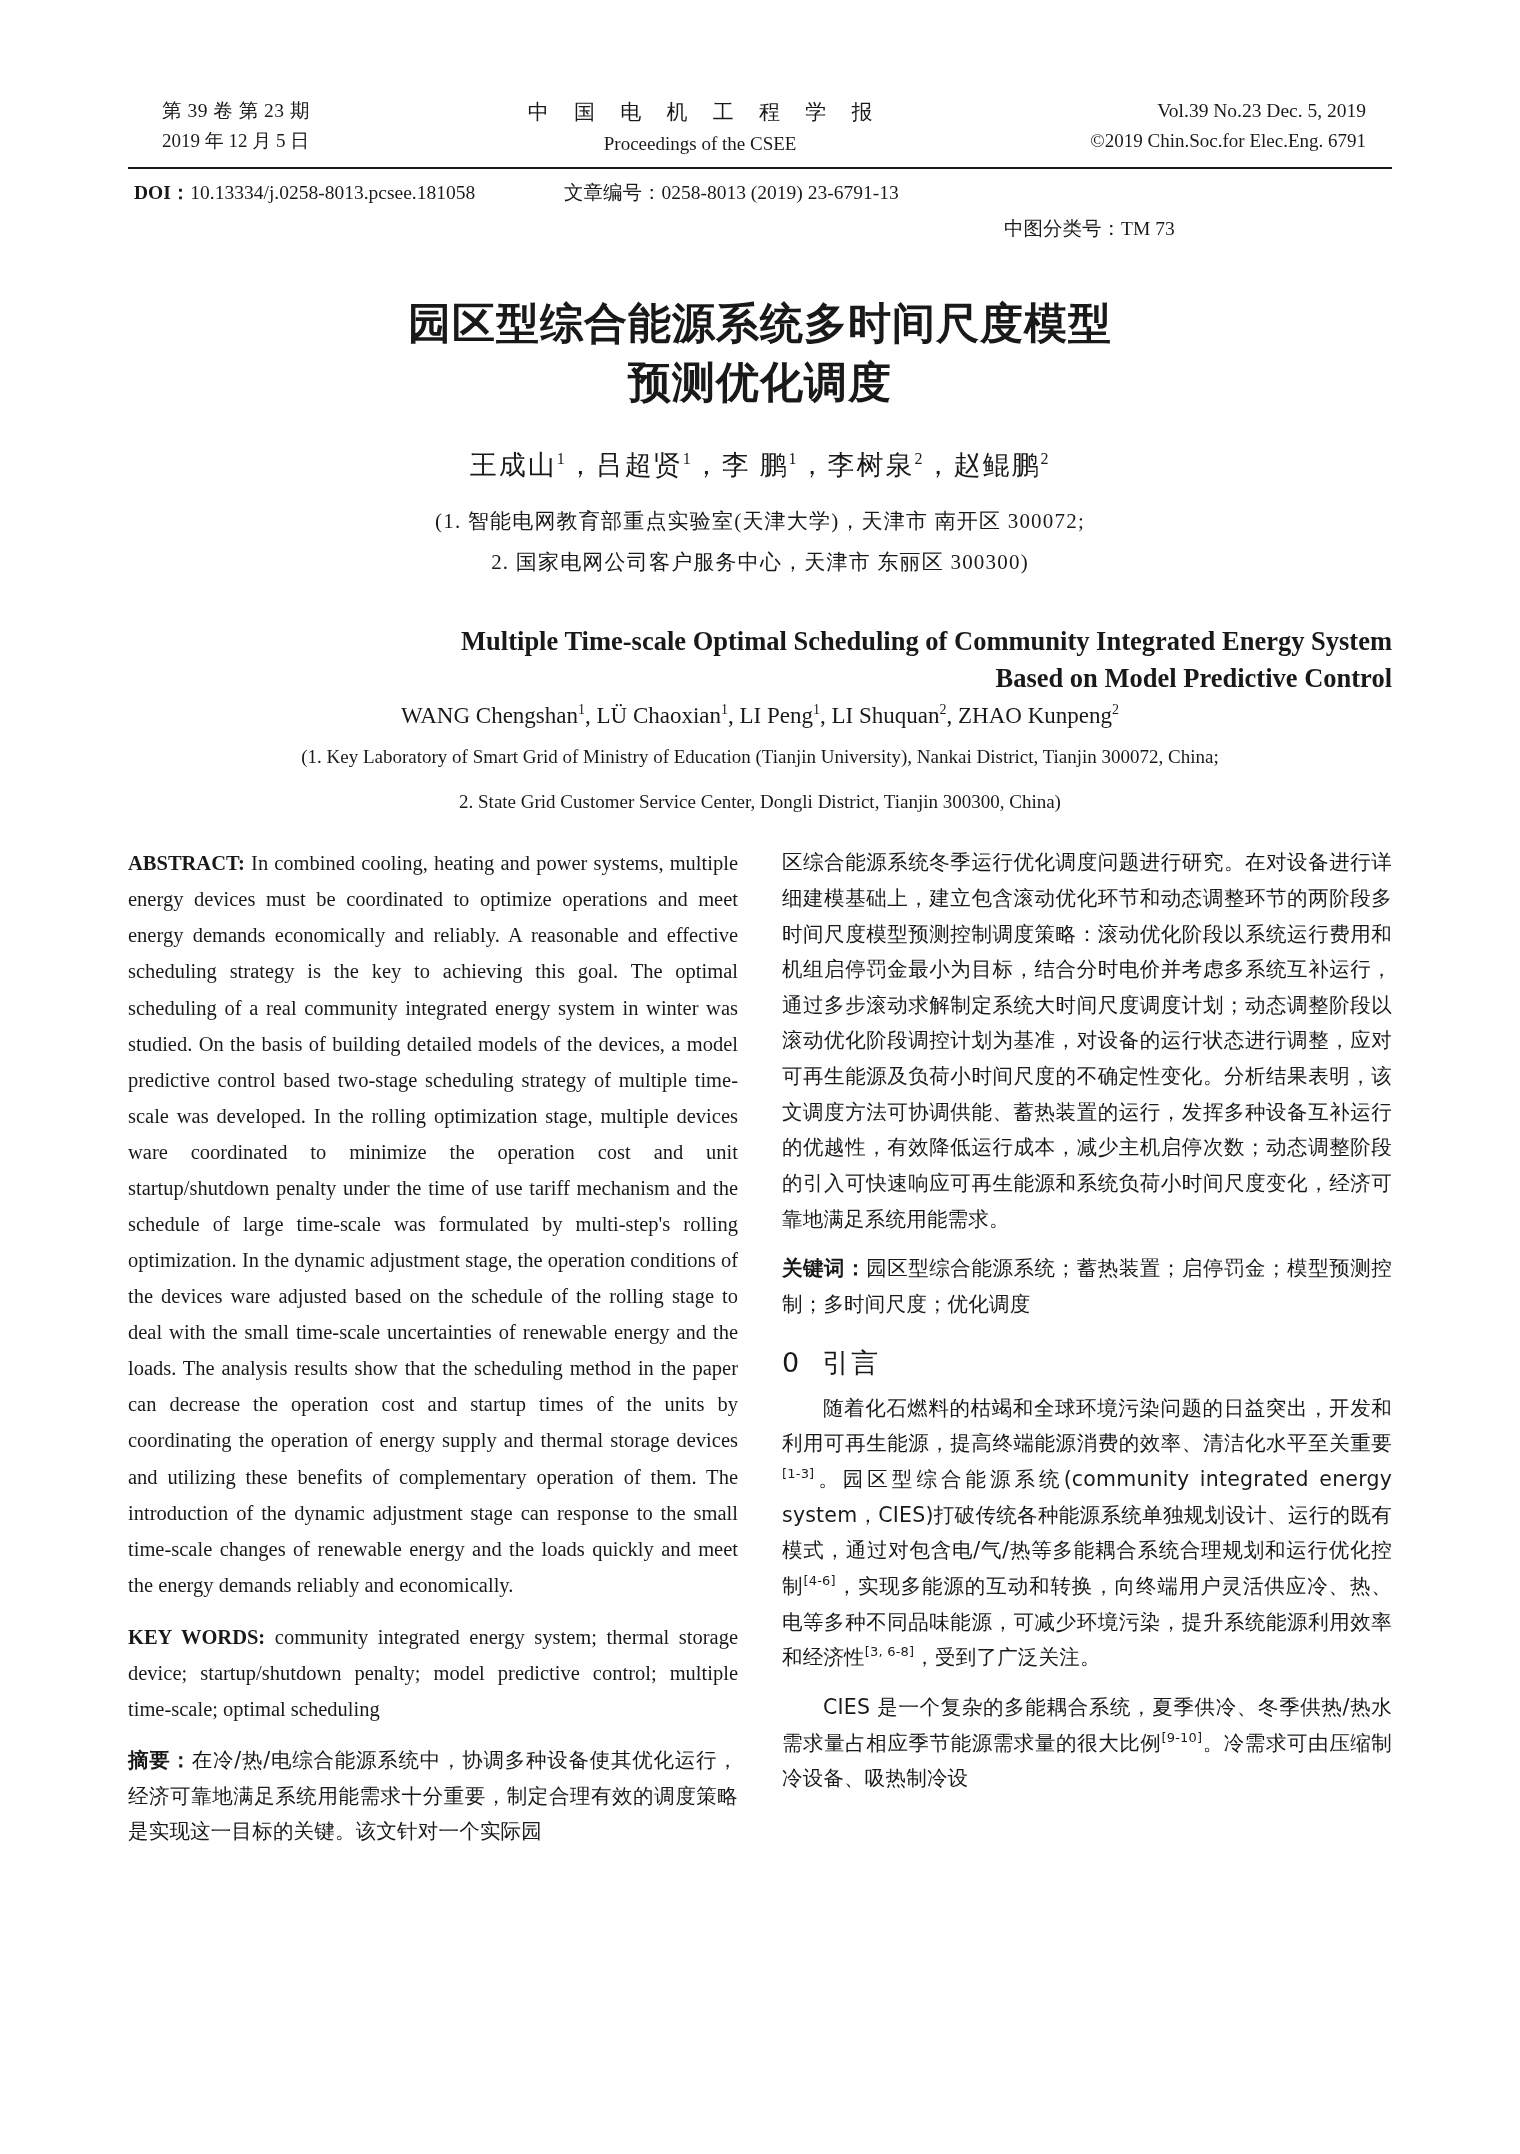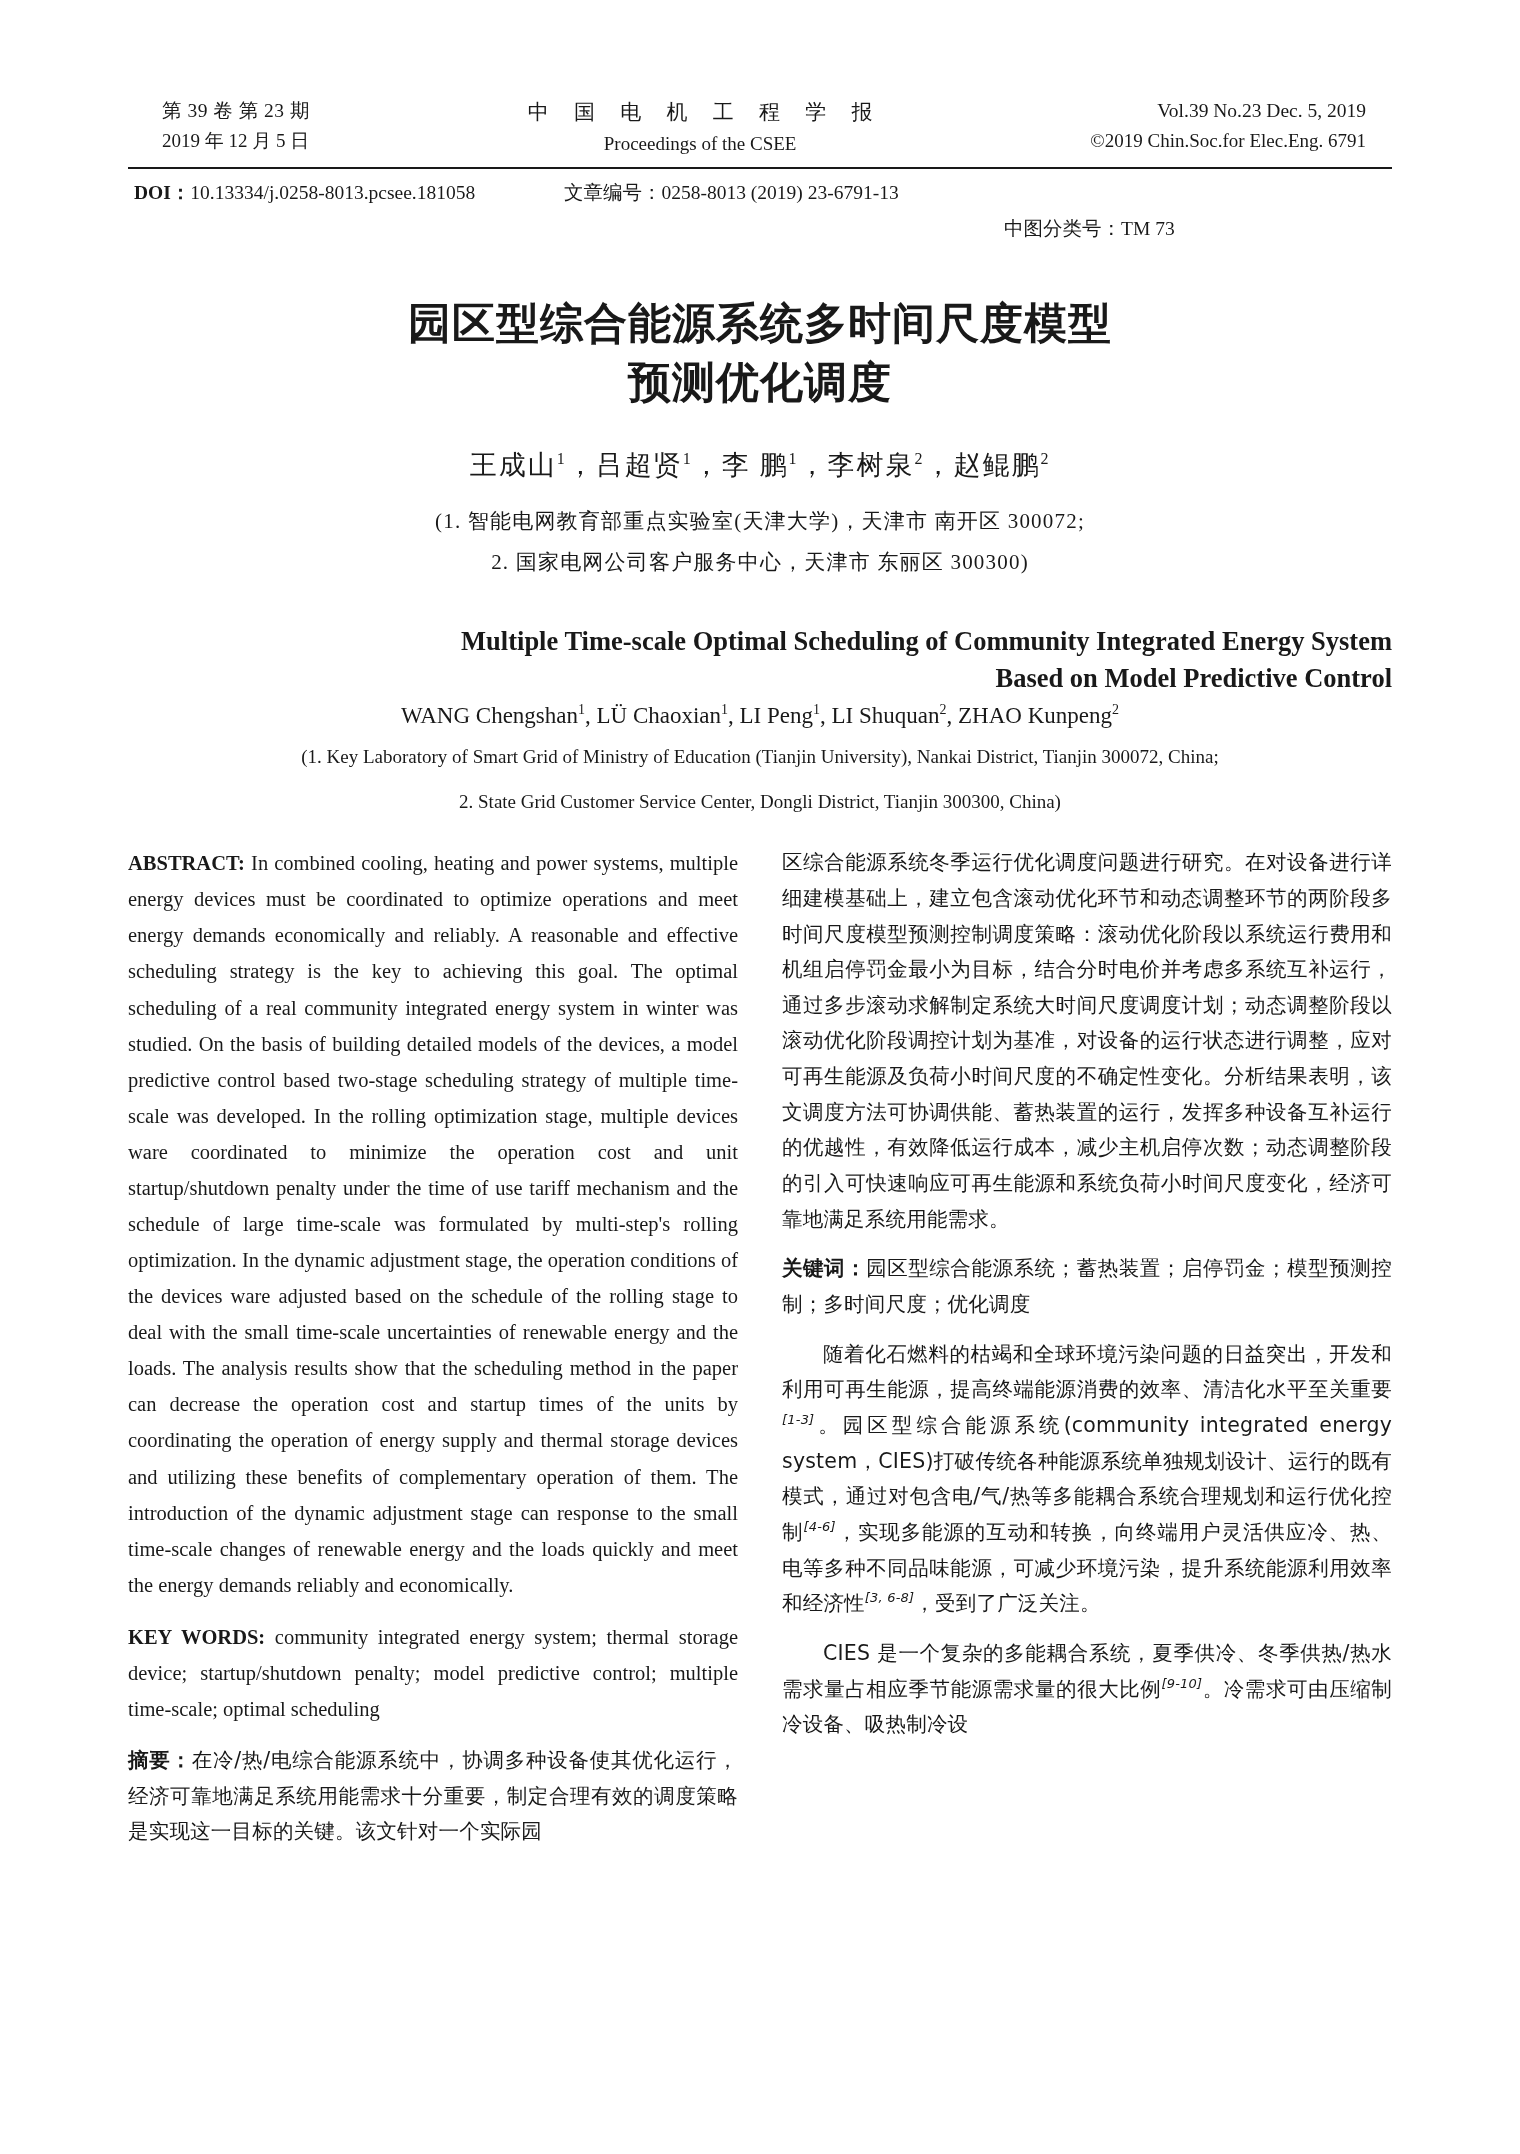--- a/index.html
+++ b/index.html
@@ -134,21 +134,21 @@
     text-align: justify;
     text-align-last: left;
     margin: 0 0 14px 0;
     font-family: "DejaVu Sans", "Liberation Sans", sans-serif;
     letter-spacing: 0.2px;
   }
   p.cn b {
     font-weight: bold;
   }
   p.cn.indent { text-indent: 2em; }
-  sup.ref { font-size: 13px; vertical-align: super; font-style: italic; }
+  sup.ref { font-size: 13px; vertical-align: super; }
 
   h2.section {
     font-family: "DejaVu Sans", "Liberation Sans", sans-serif;
     font-size: 27px;
     font-weight: normal;
     margin: 22px 0 10px 0;
     letter-spacing: 2px;
   }
   .kw-cn { margin-top: 4px; }
 </style>
@@ -219,20 +219,21 @@
         <p class="en"><b>KEY WORDS:</b><span> community integrated energy system; thermal storage device; startup/shutdown penalty; model predictive control; multiple time-scale; optimal scheduling</span></p>
 
         <p class="cn"><b>摘要：</b><span>在冷/热/电综合能源系统中，协调多种设备使其优化运行，经济可靠地满足系统用能需求十分重要，制定合理有效的调度策略是实现这一目标的关键。该文针对一个实际园</span></p>
       </div>
 
       <div class="col">
         <p class="cn">区综合能源系统冬季运行优化调度问题进行研究。在对设备进行详细建模基础上，建立包含滚动优化环节和动态调整环节的两阶段多时间尺度模型预测控制调度策略：滚动优化阶段以系统运行费用和机组启停罚金最小为目标，结合分时电价并考虑多系统互补运行，通过多步滚动求解制定系统大时间尺度调度计划；动态调整阶段以滚动优化阶段调控计划为基准，对设备的运行状态进行调整，应对可再生能源及负荷小时间尺度的不确定性变化。分析结果表明，该文调度方法可协调供能、蓄热装置的运行，发挥多种设备互补运行的优越性，有效降低运行成本，减少主机启停次数；动态调整阶段的引入可快速响应可再生能源和系统负荷小时间尺度变化，经济可靠地满足系统用能需求。</p>
 
         <p class="cn kw-cn"><b>关键词：</b><span>园区型综合能源系统；蓄热装置；启停罚金；模型预测控制；多时间尺度；优化调度</span></p>
 
+        <h2 class="section"><span>0</span>&nbsp;&nbsp;<span>引言</span></h2>
 
         <p class="cn indent"><span>随着化石燃料的枯竭和全球环境污染问题的日益突出，开发和利用可再生能源，提高终端能源消费的效率、清洁化水平至关重要</span><sup class="ref">[1-3]</sup><span>。园区型综合能源系统(community integrated energy system，CIES)打破传统各种能源系统单独规划设计、运行的既有模式，通过对包含电/气/热等多能耦合系统合理规划和运行优化控制</span><sup class="ref">[4-6]</sup><span>，实现多能源的互动和转换，向终端用户灵活供应冷、热、电等多种不同品味能源，可减少环境污染，提升系统能源利用效率和经济性</span><sup class="ref">[3, 6-8]</sup><span>，受到了广泛关注。</span></p>
 
         <p class="cn indent"><span>CIES 是一个复杂的多能耦合系统，夏季供冷、冬季供热/热水需求量占相应季节能源需求量的很大比例</span><sup class="ref">[9-10]</sup><span>。冷需求可由压缩制冷设备、吸热制冷设</span></p>
       </div>
 
     </div>
   </div>
 </div>
 

